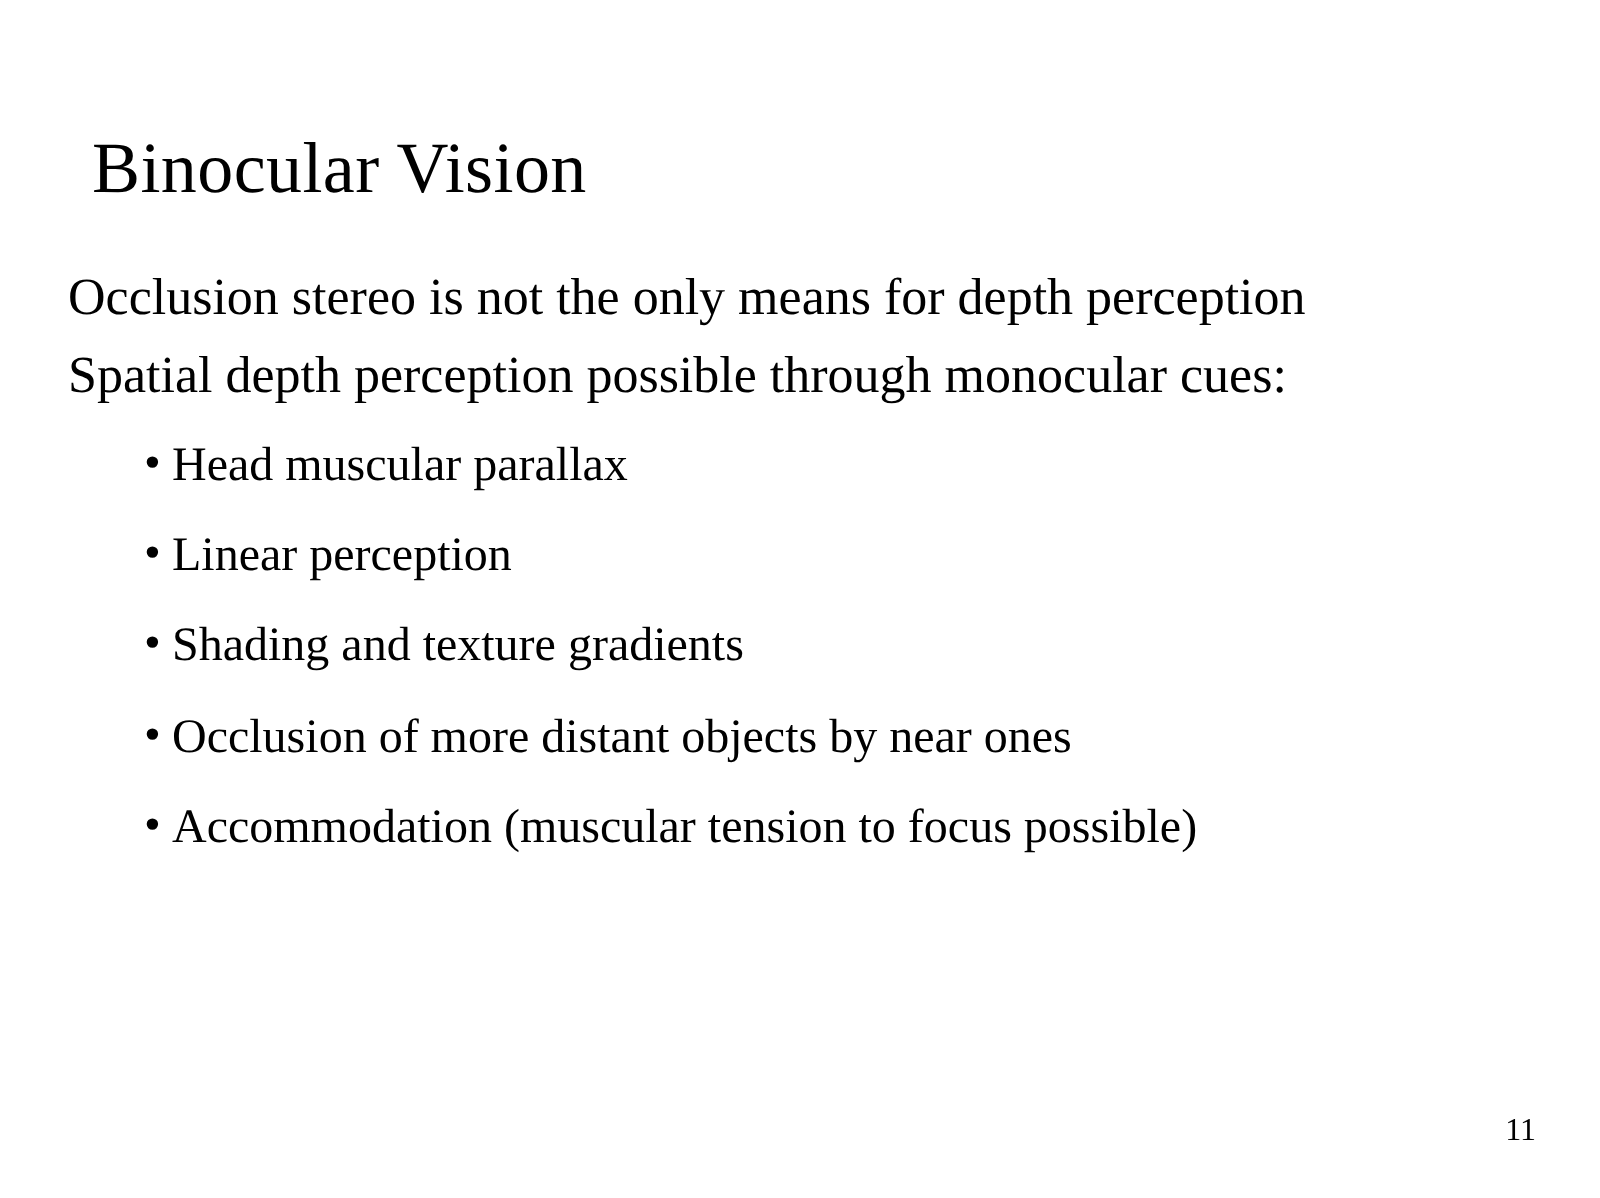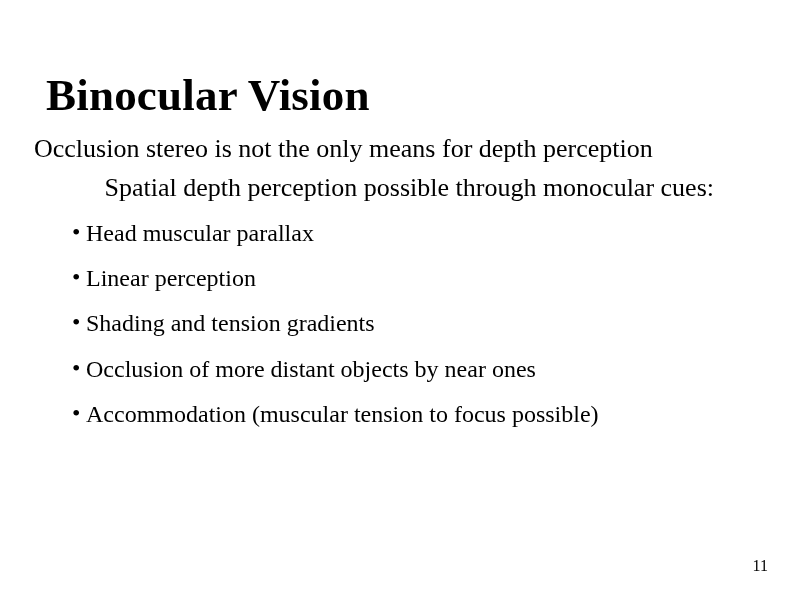--- a/index.html
+++ b/index.html
@@ -17,41 +17,40 @@
   .slide {
     position: relative;
     width: 800px;
     height: 599px;
     box-sizing: border-box;
   }
   .slide-title {
     position: absolute;
     left: 46px;
     top: 40px;
-    font-size: 45px;
+    font-size: 36px;
     line-height: 1.15;
-    font-weight: bold;
+    font-weight: normal;
     letter-spacing: 0.2px;
     white-space: nowrap;
   }
   .body-block {
     position: absolute;
     left: 34px;
     top: 132px;
     width: 720px;
   }
   .lead {
     font-size: 26px;
     line-height: 1.27;
     margin: 0 0 6px 0;
     max-width: 680px;
   }
   .lead.second {
     margin-bottom: 4px;
-    text-align: right;
   }
   .bullet-list {
     list-style: none;
     margin: 14px 0 0 0;
     padding: 0 0 0 38px;
   }
   .bullet-item {
     position: relative;
     font-size: 24px;
     line-height: 1.3;
@@ -90,21 +89,21 @@
       <li class="bullet-item">
         <span class="dot">•</span>
         <span>Head muscular parallax</span>
       </li>
       <li class="bullet-item">
         <span class="dot">•</span>
         <span>Linear perception</span>
       </li>
       <li class="bullet-item">
         <span class="dot">•</span>
-        <span>Shading and tension gradients</span>
+        <span>Shading and texture gradients</span>
       </li>
       <li class="bullet-item">
         <span class="dot">•</span>
         <span>Occlusion of more distant objects by near ones</span>
       </li>
       <li class="bullet-item">
         <span class="dot">•</span>
         <span>Accommodation (muscular tension to focus possible)</span>
       </li>
     </ul>

